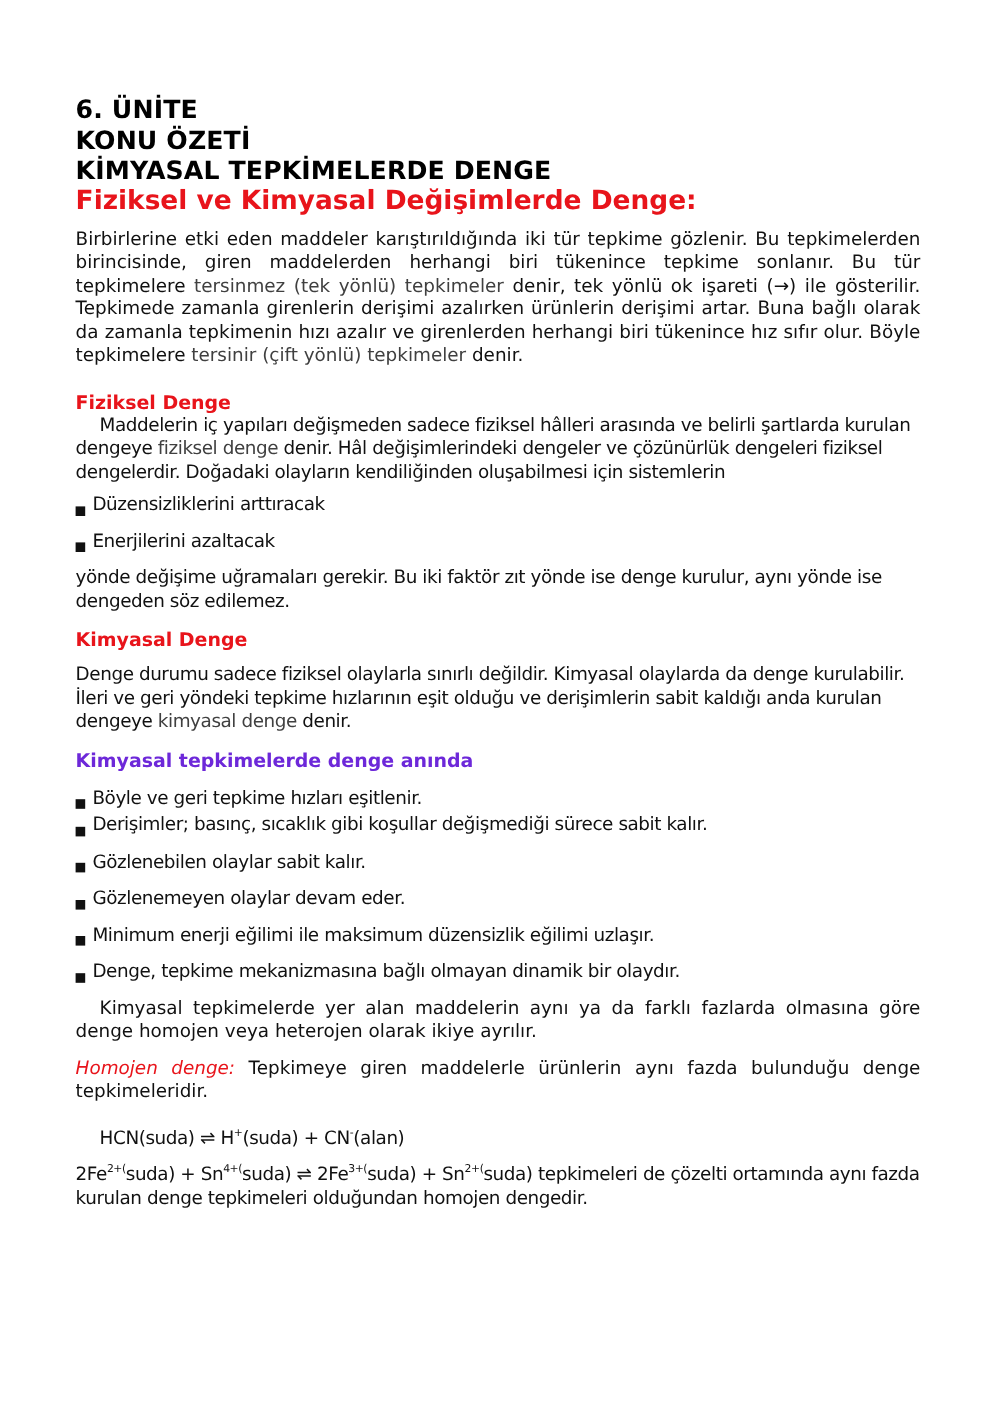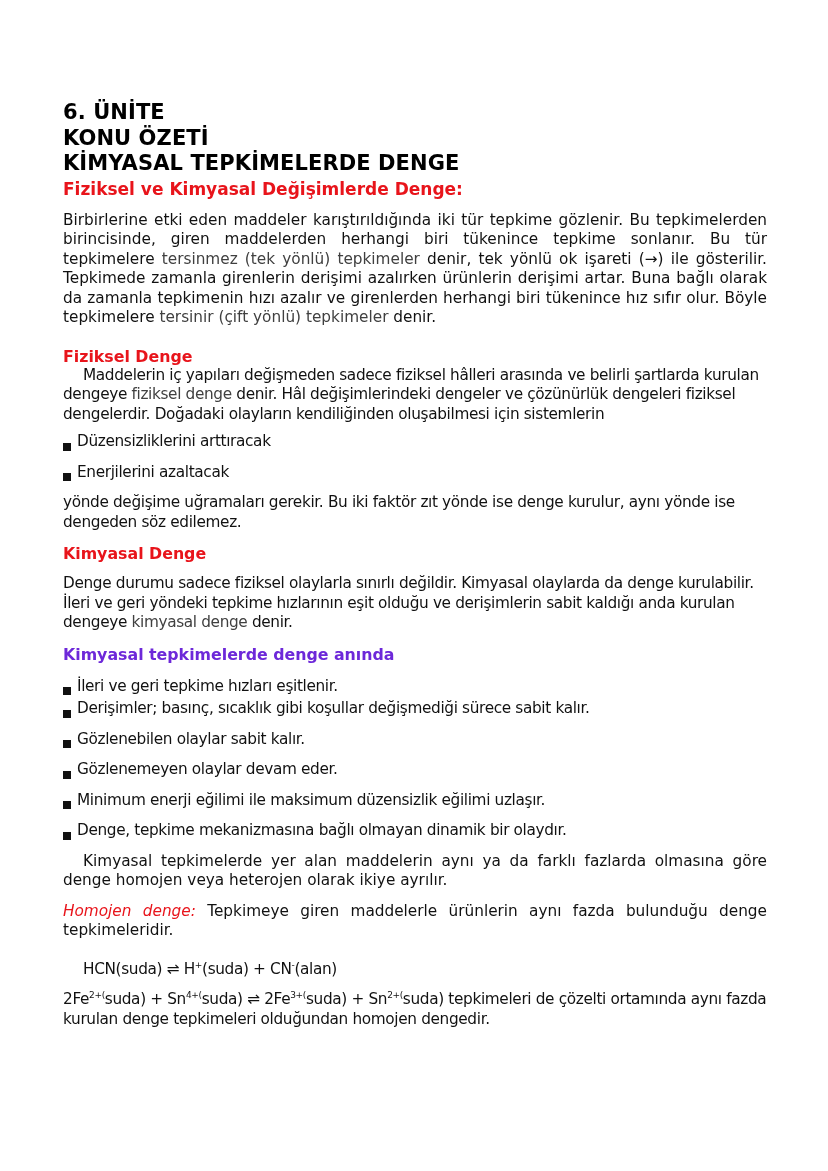--- a/index.html
+++ b/index.html
@@ -1,28 +1,28 @@
 <!DOCTYPE html>
 <html><head>
   <meta charset="utf-8">
   <style>
     html, body { margin: 0; padding: 0; background: #ffffff; }
     body { width: 828px; height: 1171px; position: relative; overflow: hidden; }
     .page {
-      position: absolute; left: 63px; top: 100px; width: 704px;
+      position: absolute; left: 63px; top: 79px; width: 704px;
       font-family: "DejaVu Sans", sans-serif; color: #111111;
       font-size: 15.3px; line-height: 19.5px;
     }
     .h-title {
       font-family: "DejaVu Sans", sans-serif; font-weight: bold;
       font-size: 21px; line-height: 25.5px; color: #000;
       margin: 0; letter-spacing: 0.1px;
     }
     .h-red {
-      font-weight: bold; color: #e8141b; font-size: 17px; line-height: 24px;
+      font-weight: bold; color: #e8141b; font-size: 22px; line-height: 24px;
       margin: 0 0 10px 0;
     }
     .h-sub-red {
       font-weight: bold; color: #e8141b; font-size: 15.8px; line-height: 19px;
       margin: 0;
     }
     .h-sub {
       font-weight: bold; color: #6d28d9; font-size: 15.8px; line-height: 20px;
       margin: 0;
     }
@@ -78,21 +78,21 @@
   <h3 class="h-sub-red">Kimyasal Denge</h3>
   <div style="height:11px"></div>
   <p class="cond"><span>Denge durumu sadece fiziksel olaylarla sınırlı değildir. Kimyasal olaylarda da denge kurulabilir. İleri ve geri yöndeki tepkime hızlarının eşit olduğu ve derişimlerin sabit kaldığı anda kurulan dengeye </span><b>kimyasal denge</b><span> denir.</span></p>
 
   <div style="height:12px"></div>
   <h3 class="h-sub">Kimyasal tepkimelerde denge anında</h3>
 
   <div style="height:12px"></div>
   <div class="bullet cond">
       <span class="sq"></span>
-      <span>İleri ve geri tepkime hızları eşitlenir.</span>
+      <span>Böyle ve geri tepkime hızları eşitlenir.</span>
     </div>
   <div style="height:3px"></div>
   <div class="bullet cond">
       <span class="sq"></span>
       <span>Derişimler; basınç, sıcaklık gibi koşullar değişmediği sürece sabit kalır.</span>
     </div>
   <div style="height:11px"></div>
   <div class="bullet cond">
       <span class="sq"></span>
       <span>Gözlenebilen olaylar sabit kalır.</span>

